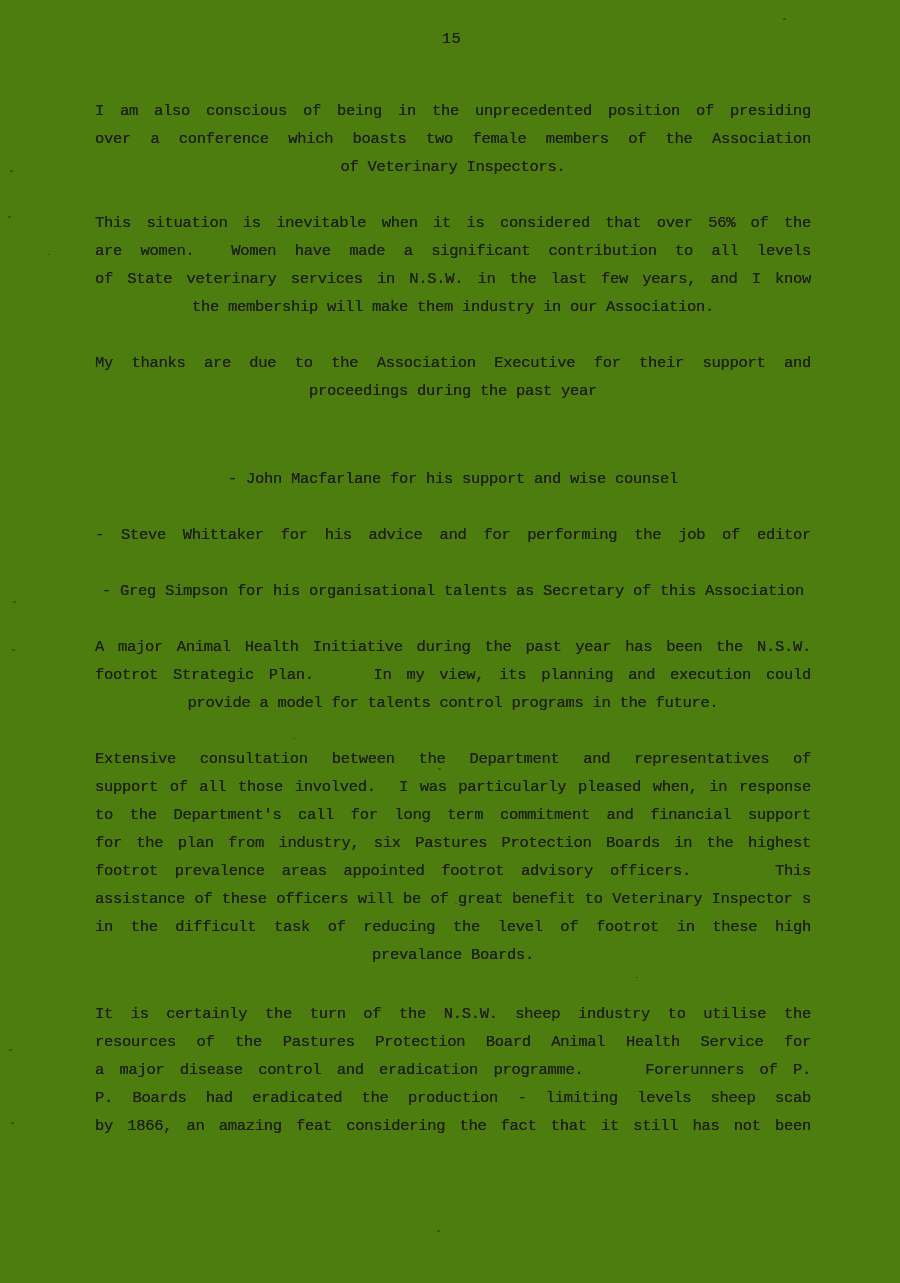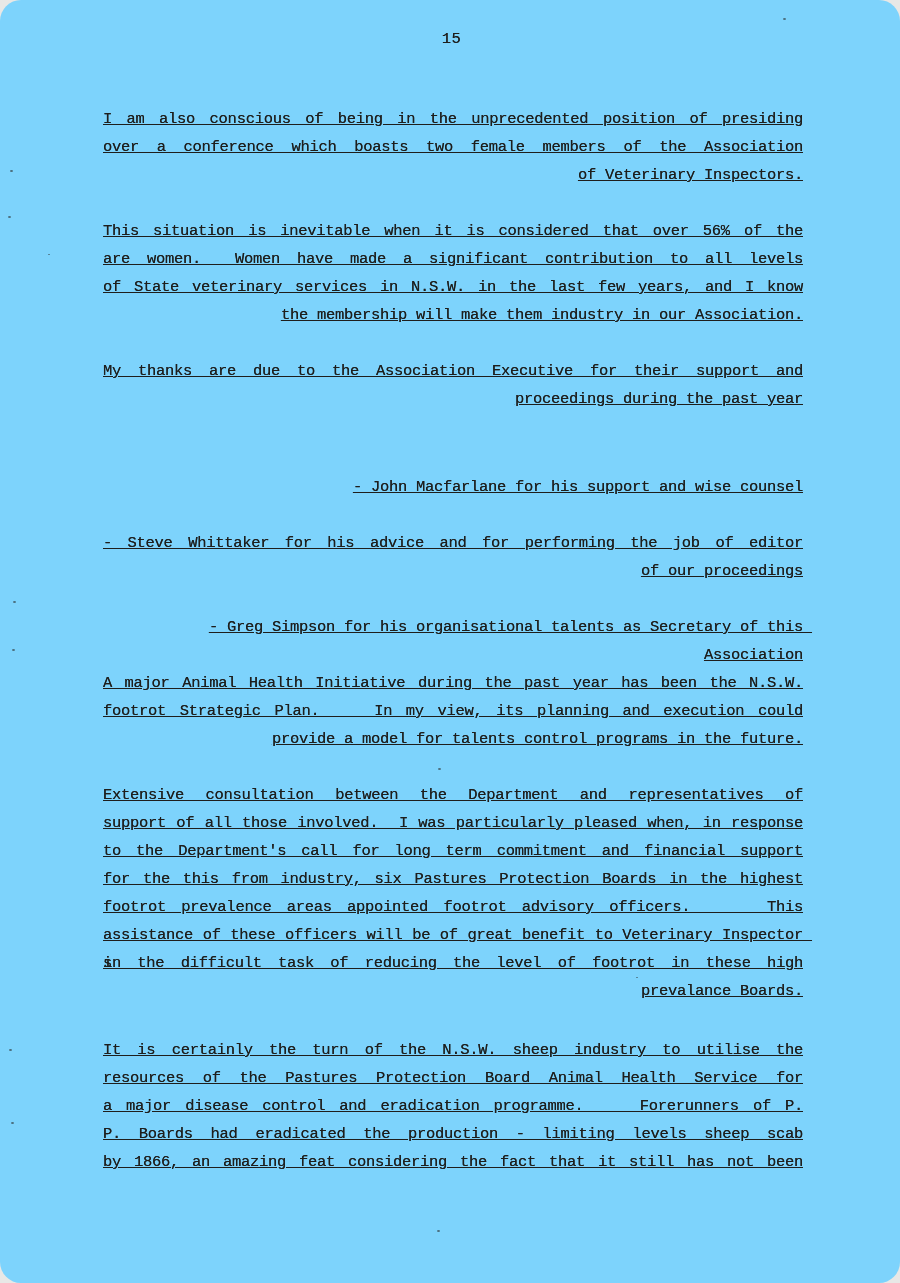--- a/index.html
+++ b/index.html
@@ -29,49 +29,49 @@
     line-height: 28px;
     text-align: center;
     letter-spacing: 0.5px;
   }
   .content {
     position: absolute;
     top: 97px;
     left: 95px;
     width: 716px;
   }
-  .block { margin: 8px; text-decoration: underline; }
+  .block { margin: 0; }
   .block + .block { margin-top: 28px; }
   
   .block:nth-child(4) { margin-top: 60px; }
   
   .block:nth-child(9) { margin-top: 31px; }
   .line {
     height: 28px;
     line-height: 28px;
     white-space: pre-wrap;
-    text-align: right;
+    text-align: center;
   }
   .line.j {
     text-align: justify;
     text-align-last: justify;
   }
   .list-item .line + .line {
     padding-left: 23px;
   }
   .speck {
     position: absolute;
     background: rgba(40,40,38,0.6);
     border-radius: 50%;
   }
 </style>
 </head>
 <body>
 
-<div class="page" style="background: #7dd3fc; color: rgb(30, 30, 28); border-radius: 21px;">
+<div class="page" style="background: #4d7c0f; color: rgb(30, 30, 28);">
   <div class="page-number">15</div>
   <div class="content" id="doc">
       <div class="block paragraph">
         <div class="line j">I am also conscious of being in the unprecedented position of presiding</div>
         <div class="line j">over a conference which boasts two female members of the Association</div>
         <div class="line">of Veterinary Inspectors.</div>
       </div>
       <div class="block paragraph">
         <div class="line j">This situation is inevitable when it is considered that over 56% of the</div>
         <div class="line j">are women.  Women have made a significant contribution to all levels</div>
@@ -80,35 +80,34 @@
       </div>
       <div class="block paragraph">
         <div class="line j">My thanks are due to the Association Executive for their support and</div>
         <div class="line">proceedings during the past year</div>
       </div>
       <div class="block list-item">
         <div class="line">- John Macfarlane for his support and wise counsel</div>
       </div>
       <div class="block list-item">
         <div class="line j">- Steve Whittaker for his advice and for performing the job of editor</div>
-        <div class="line">of our proceedings</div>
       </div>
       <div class="block list-item">
         <div class="line">- Greg Simpson for his organisational talents as Secretary of this Association</div>
       </div>
       <div class="block paragraph">
         <div class="line j">A major Animal Health Initiative during the past year has been the N.S.W.</div>
         <div class="line j">footrot Strategic Plan.    In my view, its planning and execution could</div>
         <div class="line">provide a model for talents control programs in the future.</div>
       </div>
       <div class="block paragraph">
         <div class="line j">Extensive consultation between the Department and representatives of</div>
         <div class="line j">support of all those involved.  I was particularly pleased when, in response</div>
         <div class="line j">to the Department's call for long term commitment and financial support</div>
-        <div class="line j">for the this from industry, six Pastures Protection Boards in the highest</div>
+        <div class="line j">for the plan from industry, six Pastures Protection Boards in the highest</div>
         <div class="line j">footrot prevalence areas appointed footrot advisory officers.     This</div>
         <div class="line j">assistance of these officers will be of great benefit to Veterinary Inspector s</div>
         <div class="line j">in the difficult task of reducing the level of footrot in these high</div>
         <div class="line">prevalance Boards.</div>
       </div>
       <div class="block paragraph">
         <div class="line j">It is certainly the turn of the N.S.W. sheep industry to utilise the</div>
         <div class="line j">resources of the Pastures Protection Board Animal Health Service for</div>
         <div class="line j">a major disease control and eradication programme.    Forerunners of P.</div>
         <div class="line j">P. Boards had eradicated the production - limiting levels sheep scab</div>

